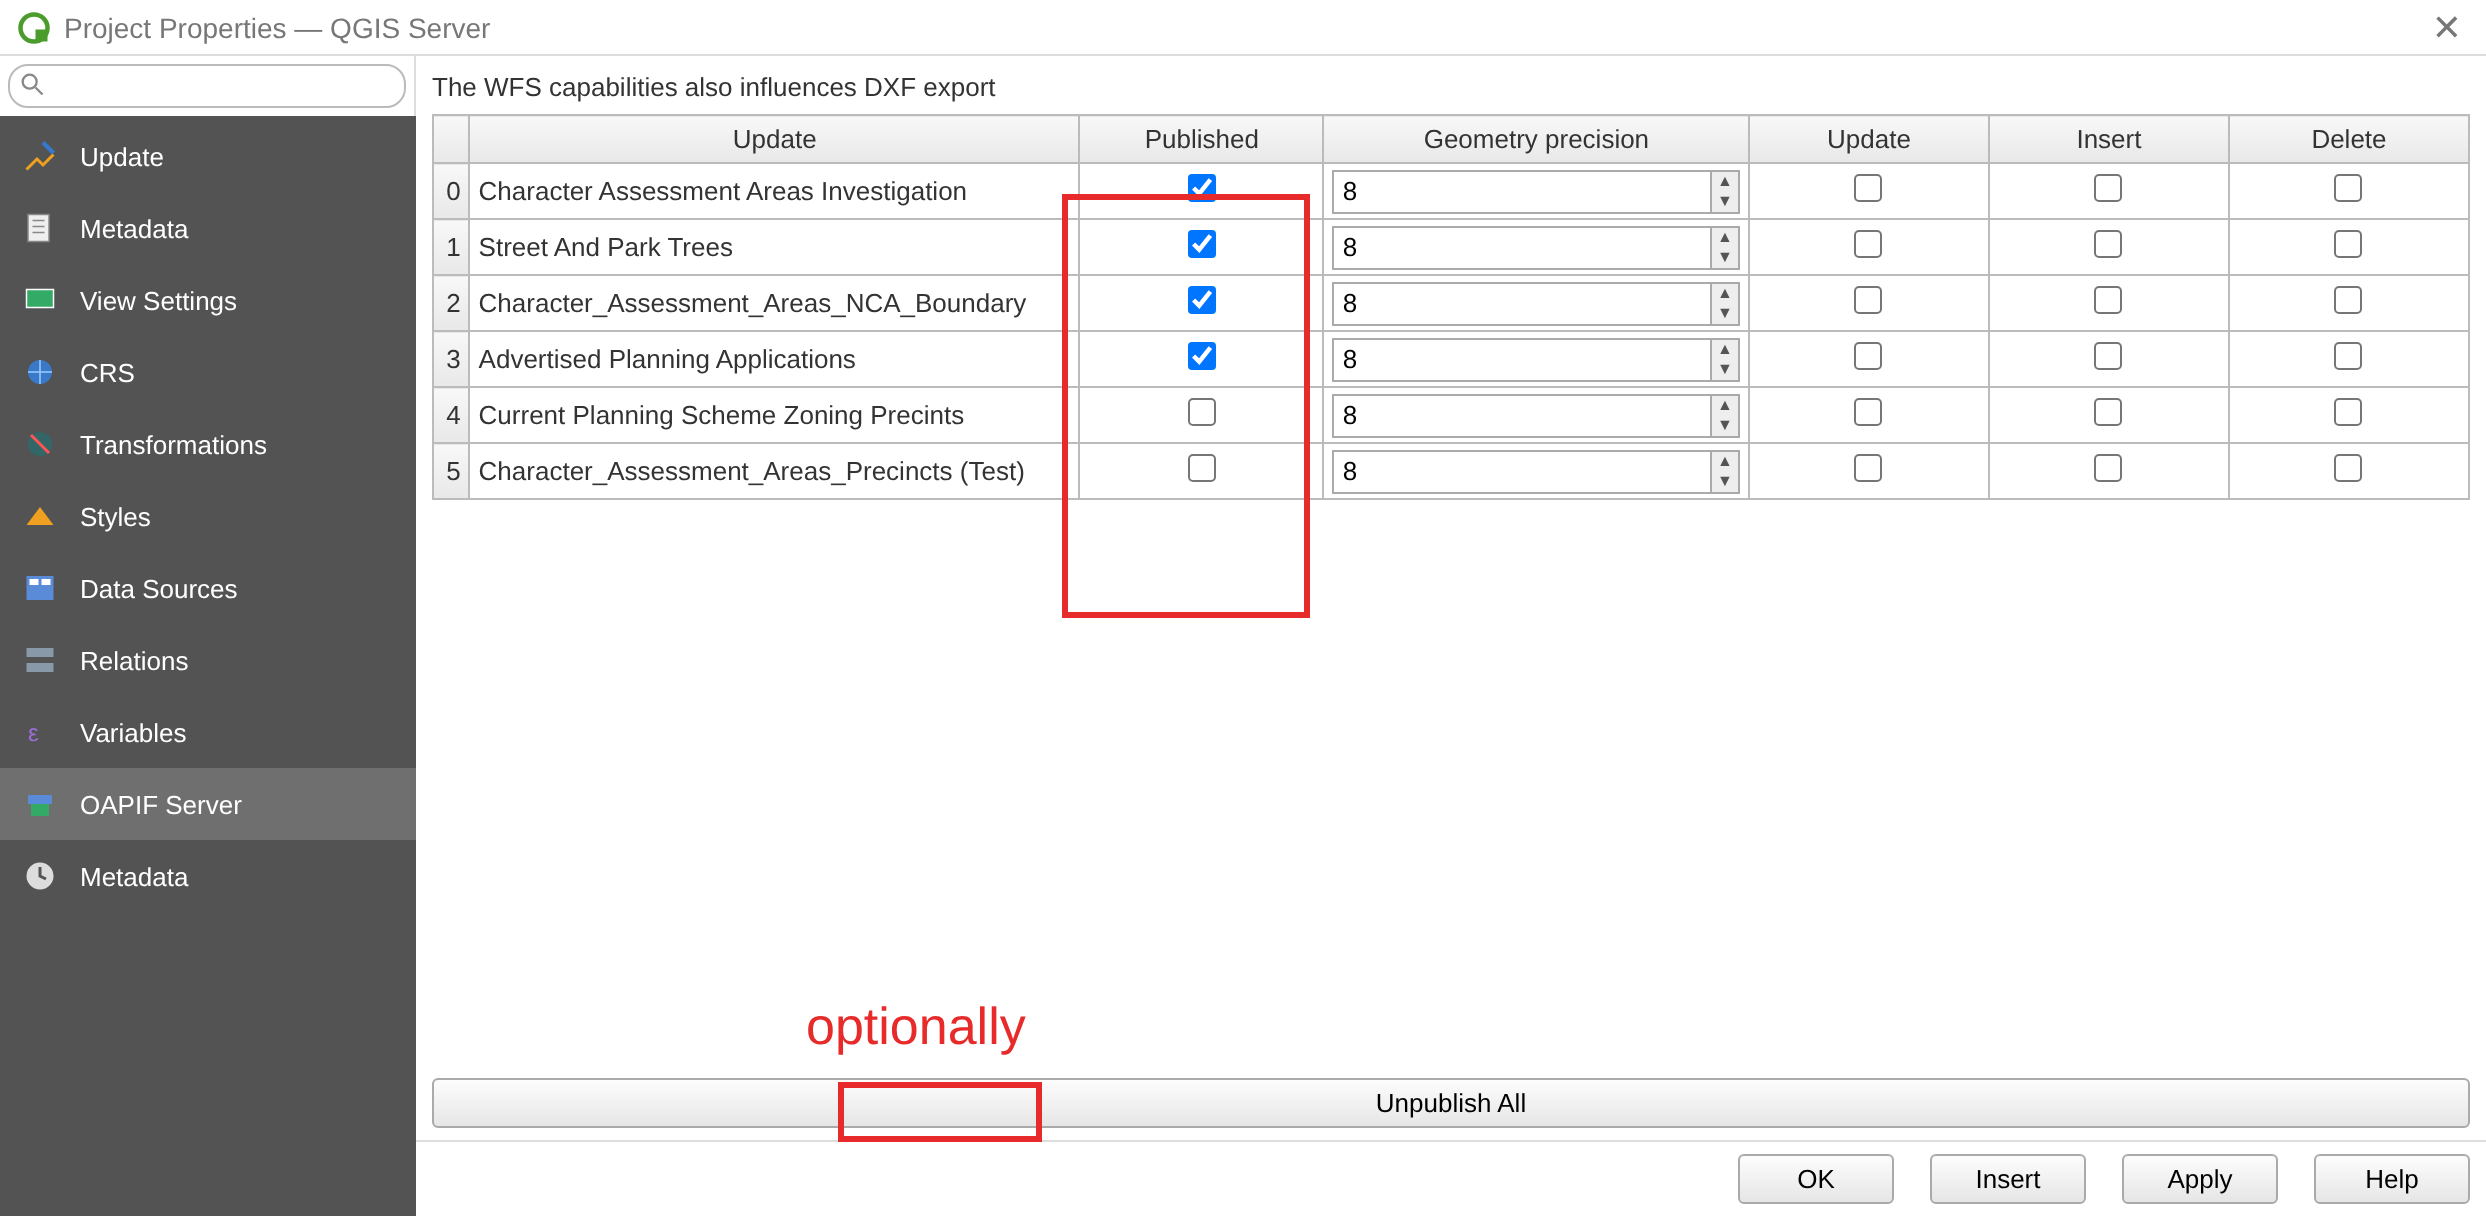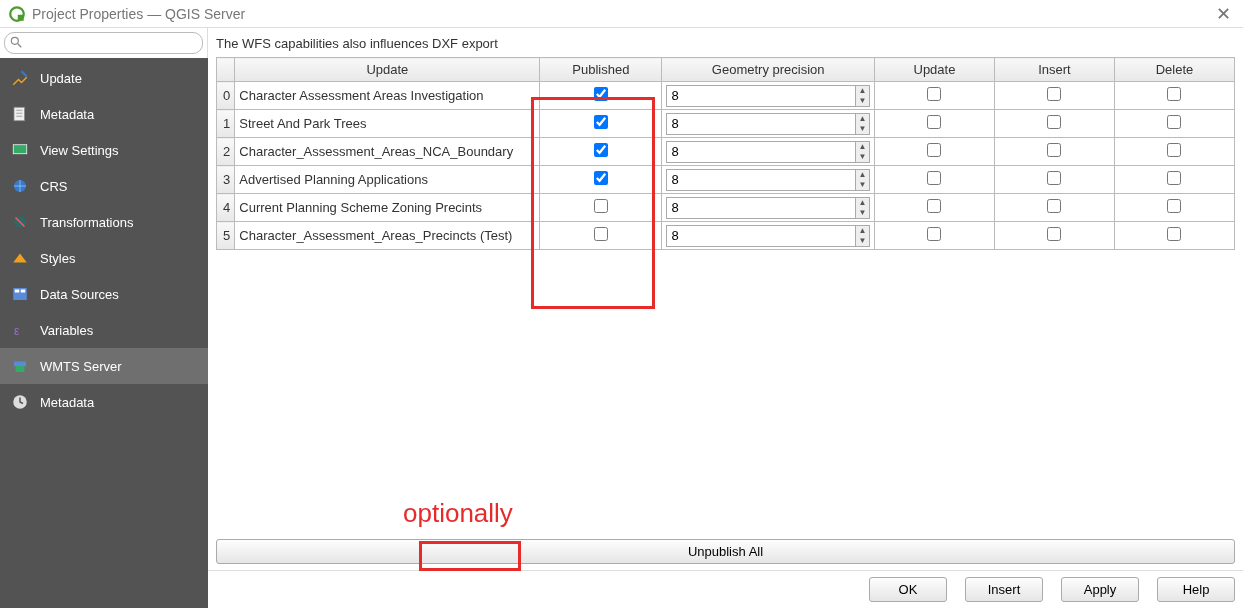--- a/index.html
+++ b/index.html
@@ -184,33 +184,42 @@
                 <rect x="3" y="4" width="18" height="16" fill="#5a8bd8"></rect>
                 <rect x="5" y="6" width="6" height="4" fill="#fff"></rect>
                 <rect x="13" y="6" width="6" height="4" fill="#fff"></rect>
               </svg>
             </span>
             <span>Data Sources</span>
           </div>
           <div class="nav-item">
             <span class="ico">
               <svg width="18" height="18" viewBox="0 0 24 24">
+                <rect x="3" y="4" width="18" height="6" fill="#89a"></rect>
+                <rect x="3" y="14" width="18" height="6" fill="#89a"></rect>
+              </svg>
+            </span>
+            <span>Relations</span>
+          </div>
+          <div class="nav-item">
+            <span class="ico">
+              <svg width="18" height="18" viewBox="0 0 24 24">
                 <text x="4" y="18" font-size="16" fill="#9b6dd7">ε</text>
               </svg>
             </span>
             <span>Variables</span>
           </div>
           <div class="nav-item active">
             <span class="ico">
               <svg width="18" height="18" viewBox="0 0 24 24">
                 <rect x="6" y="12" width="12" height="8" fill="#3a6"></rect>
                 <rect x="4" y="6" width="16" height="6" fill="#5a8bd8"></rect>
               </svg>
             </span>
-            <span>WMTS Server</span>
+            <span>OAPIF Server</span>
           </div>
           <div class="nav-item">
             <span class="ico">
               <svg width="18" height="18" viewBox="0 0 24 24">
                 <circle cx="12" cy="12" r="9" fill="#ddd"></circle>
                 <path d="M12 6 V12 L16 14" stroke="#555" stroke-width="2" fill="none"></path>
               </svg>
             </span>
             <span>Metadata</span>
           </div>

